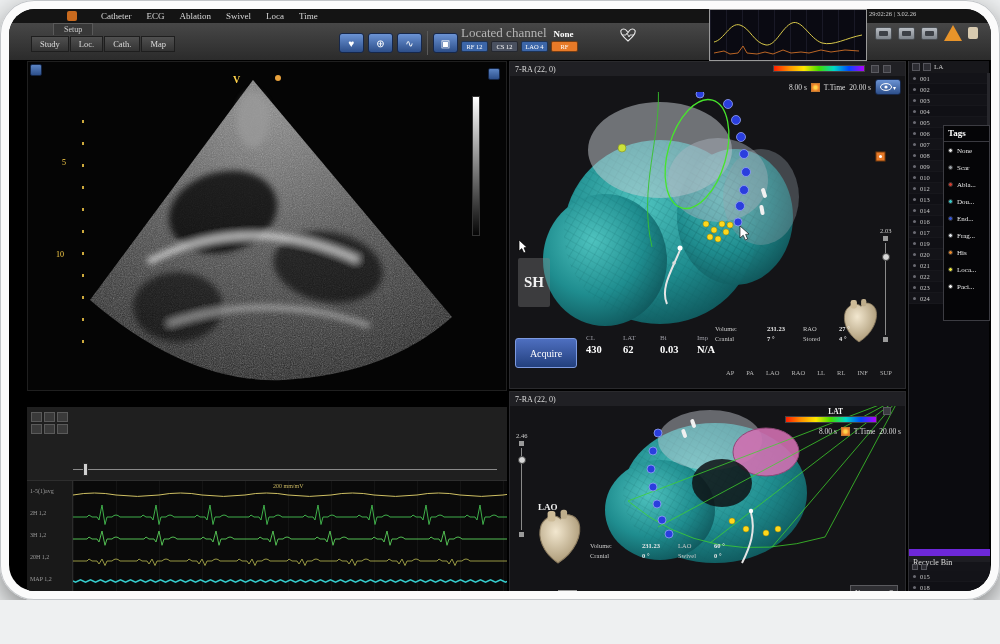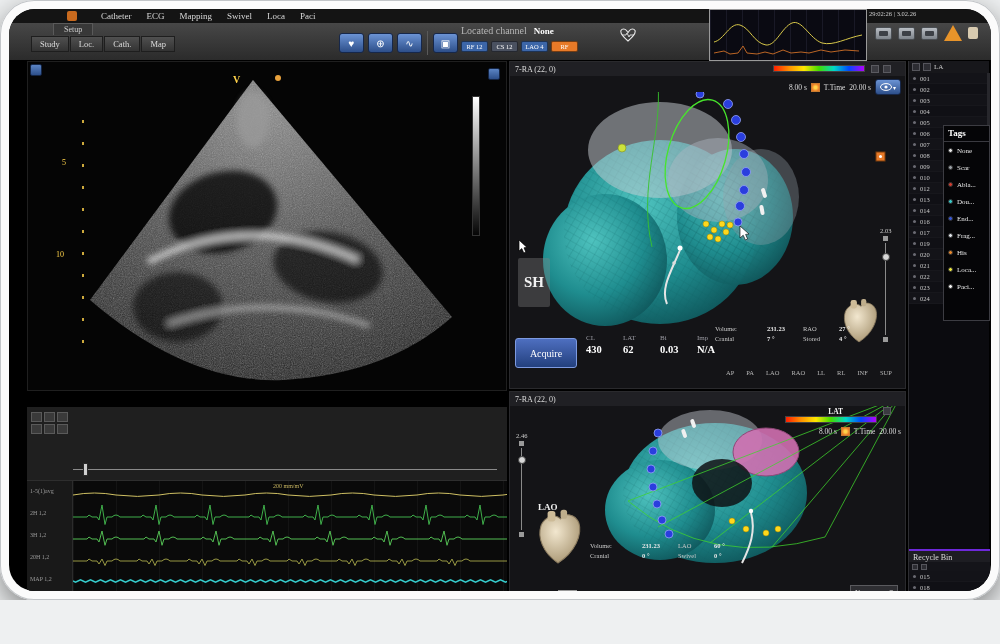--- a/index.html
+++ b/index.html
@@ -17,21 +17,21 @@
   .setup-tab{left:44px;top:0;height:12px;padding:0 10px;font-size:8px;color:#ccc;background:#383838;border:1px solid #5a5a5a;border-bottom:none;line-height:11px;}
   .stage-tabs{left:22px;top:13px;display:flex;}
   .tab{height:16px;padding:0 8px;font-size:8.5px;color:#ddd;background:linear-gradient(#505050,#333);border:1px solid #1e1e1e;margin-right:1px;line-height:15px;}
   .mode-buttons{left:148px;top:12px;display:flex;gap:3px;}
   .mode-btn{height:18px;padding:0 9px;font-size:9px;color:#ddd;background:linear-gradient(#4a4a4a,#303030);border:1px solid #191919;border-radius:2px;line-height:17px;}
   .mode-btn.active{background:linear-gradient(#f5933f,#d2641a);color:#fff;border-color:#7a3c0c;text-shadow:0 1px 1px rgba(0,0,0,.4);}
   .tool-icons{left:330px;top:10px;display:flex;gap:4px;}
   .blue-btn{width:25px;height:20px;border-radius:3px;background:linear-gradient(#6b93d4,#2d4f8a);border:1px solid #16274a;color:#fff;font-size:10px;display:flex;align-items:center;justify-content:center;}
   .vsep{left:418px;top:8px;width:1px;height:24px;background:#5a5a5a;}
   .located{left:452px;top:2px;display:flex;gap:7px;align-items:baseline;}
-  .loc-label{font-size:10px;color:#b5b5b5;}
+  .loc-label{font-size:13px;color:#b5b5b5;}
   .loc-value{font-size:9px;color:#fff;font-weight:bold;}
   .chips{left:452px;top:18px;display:flex;gap:3px;}
   .chip{min-width:27px;height:11px;padding:0 3px;border-radius:2px;font-size:6.5px;color:#fff;text-align:center;line-height:10px;border:1px solid rgba(0,0,0,.5);}
   .clock{left:860px;top:1px;font-size:6.5px;color:#cfcfcf;white-space:nowrap;}
 
   
   .ecg-window{left:700px;top:0;width:158px;height:52px;background:#0a0a12;border:1px solid #9a9a9a;z-index:30;
     background-image:repeating-linear-gradient(90deg,#191926 0 1px,transparent 1px 16px);}
   .tr-icons{left:866px;top:16px;display:flex;gap:6px;align-items:center;z-index:30;}
   .pos-icon{width:17px;height:13px;background:linear-gradient(#b9bec4,#7e848b);border-radius:2px;border:1px solid #4a4e53;}
@@ -95,40 +95,40 @@
   .p-row{height:11px;display:flex;align-items:center;gap:4px;padding-left:4px;border-bottom:1px solid #17171c;font-size:6.5px;color:#c8c8c8;background:#101015;}
   .p-row:nth-child(odd){background:#131318;}
   .p-dot{width:3px;height:3px;border-radius:50%;background:#6a6a72;}
   .col-scroll{left:78px;top:12px;width:3px;height:242px;background:#27272c;}
   .tags-panel{left:34px;top:64px;width:47px;height:196px;background:#050507;border:1px solid #3c3c42;z-index:12;overflow:hidden;}
   .tags-title{font-size:9px;font-weight:bold;color:#fff;padding:2px 4px 3px;border-bottom:1px solid #3a3a40;}
   .tag-row{height:17px;display:flex;align-items:center;gap:4px;padding-left:4px;white-space:nowrap;}
   .tag-dot{width:5px;height:5px;border-radius:50%;border:1px solid #333;flex:none;}
   .tag-label{font-size:7px;color:#e8e8e8;}
   .recycle{left:0;top:488px;width:81px;}
-  .recycle-title{height:13px;background:#1d1d22;color:#ddd;font-size:8px;line-height:13px;padding-left:4px;border-top:2px solid #6d28d9;}
+  .recycle-title{height:13px;background:#1d1d22;color:#ddd;font-size:8px;line-height:13px;padding-left:4px;border-top:7px solid #6d28d9;}
   .recycle-head{height:9px;background:#141419;display:flex;gap:3px;align-items:center;padding-left:3px;}
 </style>
 </head>
 <body>
 
 <div class="stage">
  <div class="frame">
   <div class="app">
 
     <div class="abs menubar">
       <span class="abs" style="left:58px;top:2px;width:10px;height:10px;background:#c96a1e;border-radius:2px;"></span>
       <div style="display:flex;gap:15px;">
 
       <span class="menu-item">Catheter</span>
             <span class="menu-item">ECG</span>
-            <span class="menu-item">Mapping</span>
+            <span class="menu-item">Ablation</span>
             <span class="menu-item">Swivel</span>
             <span class="menu-item">Loca</span>
-            <span class="menu-item">Paci</span>
+            <span class="menu-item">Time</span>
           </div>
     </div>
 
     <div class="abs toolbar">
       <button class="abs setup-tab">Setup</button>
       <div class="abs stage-tabs">
 
       <button class="tab">Study</button>
             <button class="tab">Loc.</button>
             <button class="tab">Cath.</button>

